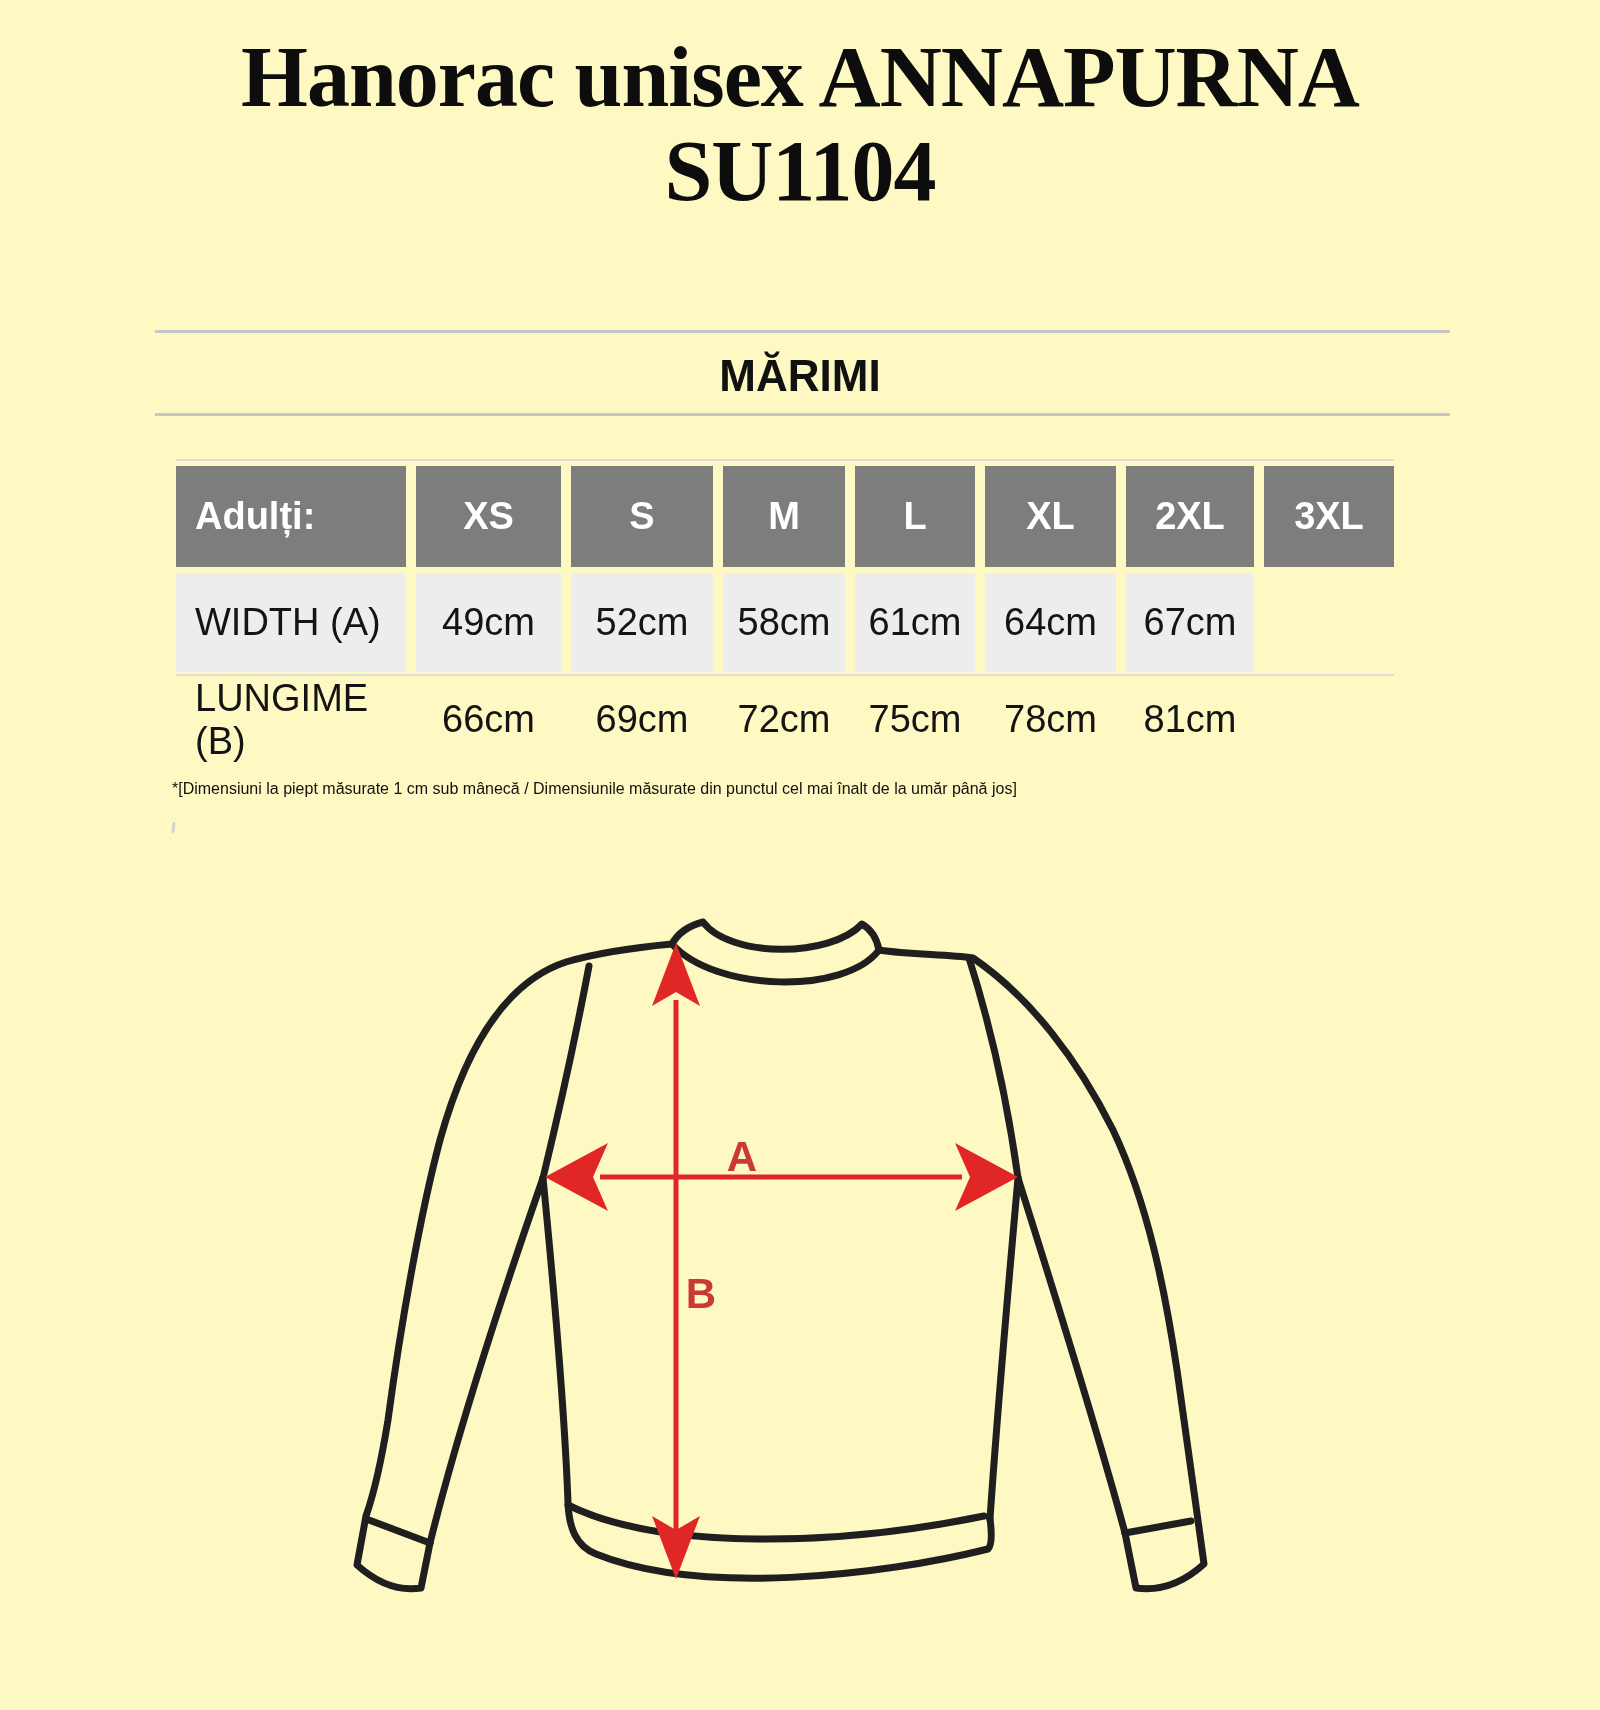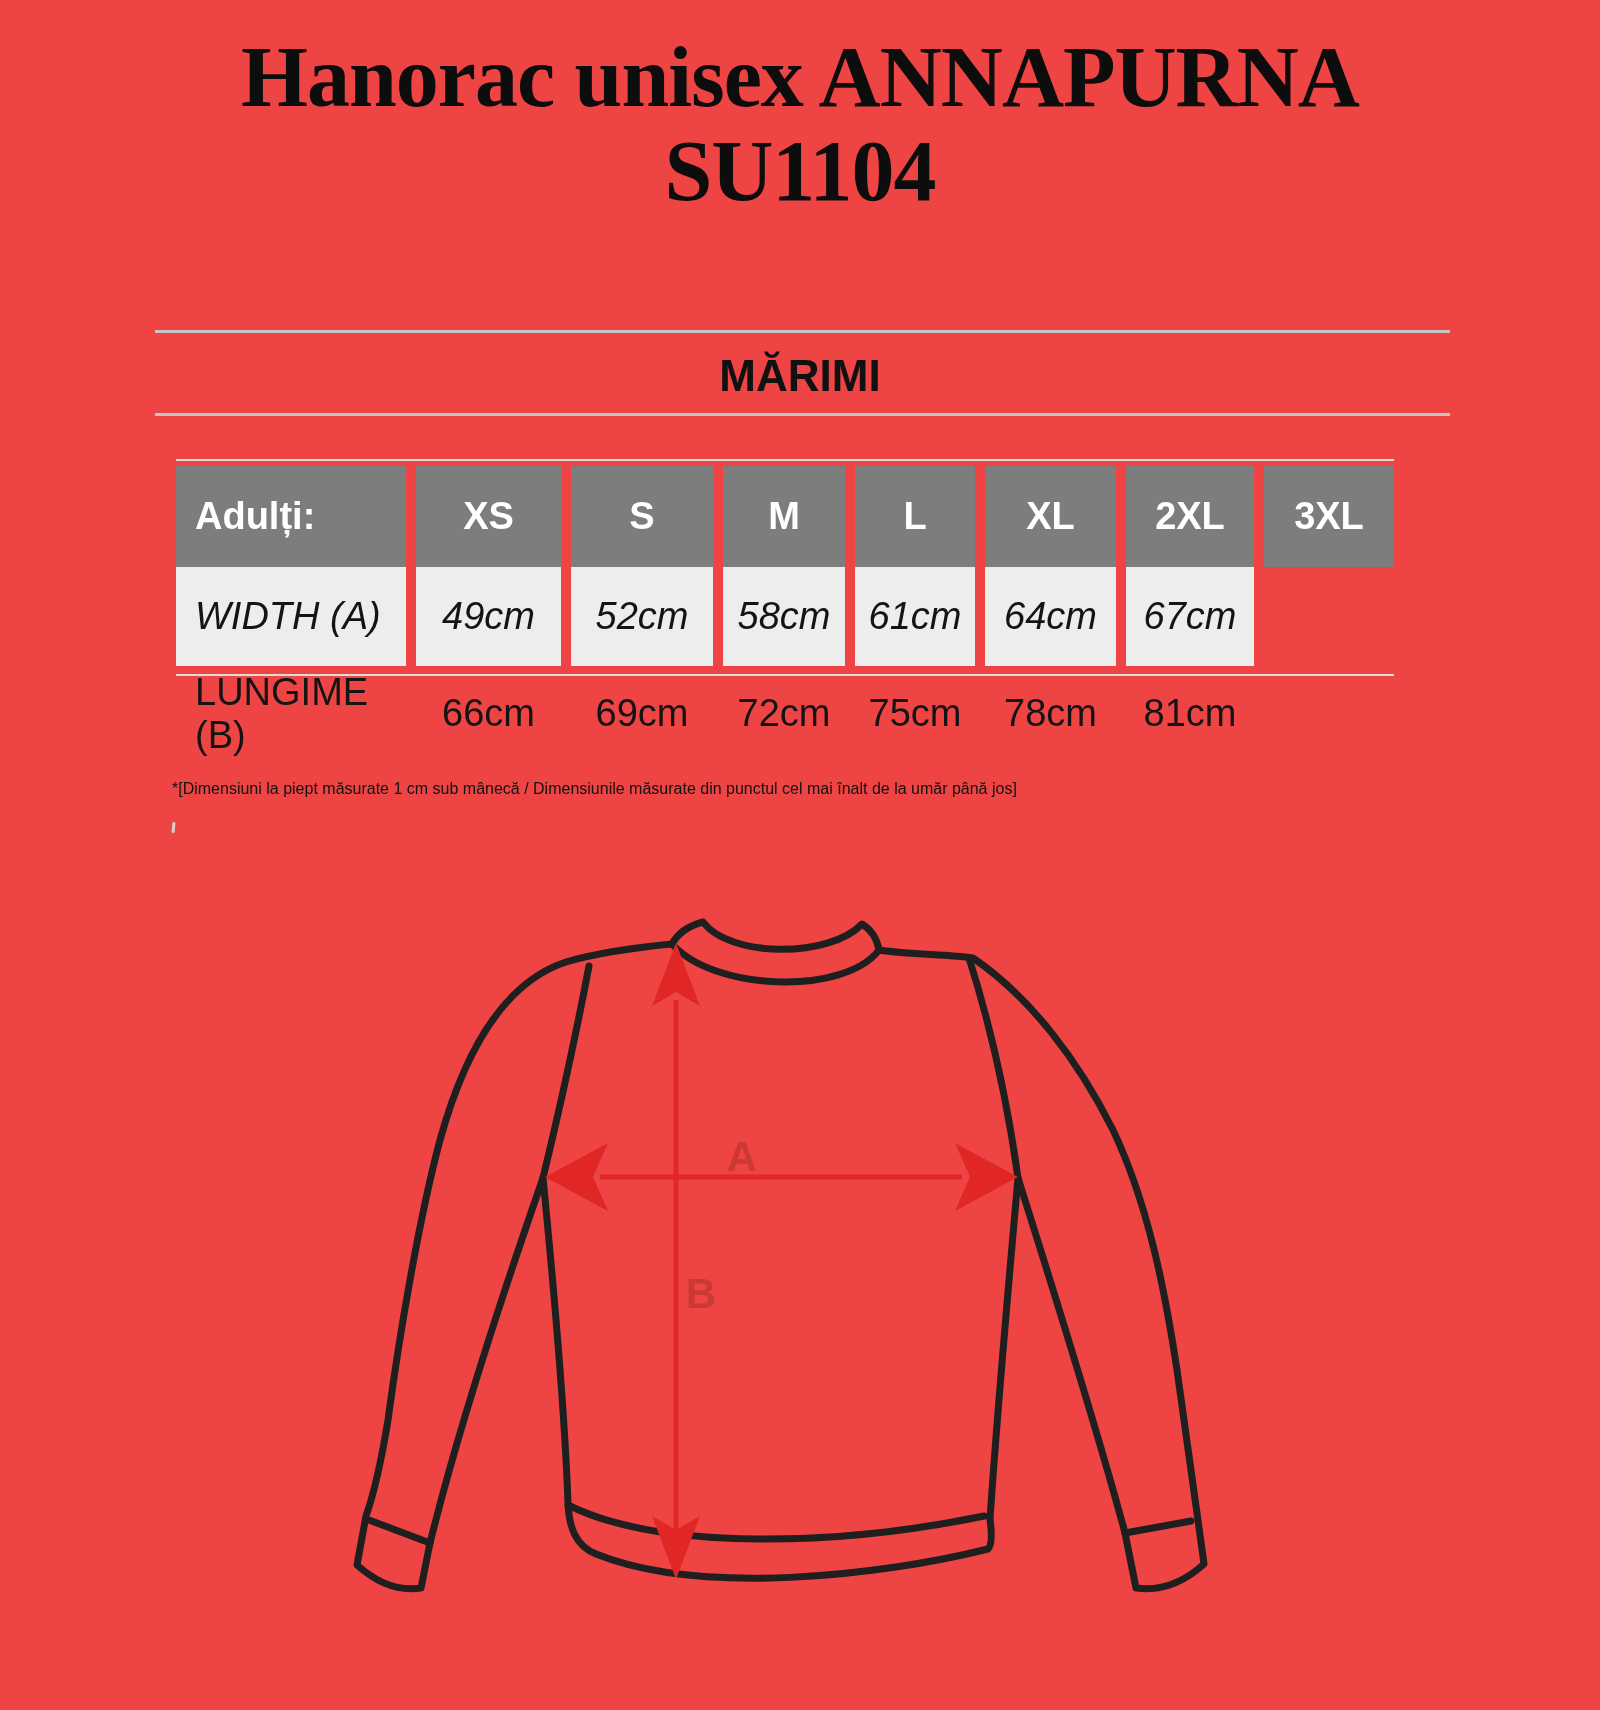--- a/index.html
+++ b/index.html
@@ -1,19 +1,19 @@
 <!DOCTYPE html>
 <html><head>
 <meta charset="utf-8">
 <style>
   html,body{margin:0;padding:0;background:#ffffff;}
   .page{
     position:relative;
     width:1600px;height:1710px;
-    background:#ef4444;
+    background:#fef9c3;
     overflow:hidden;
     font-family:"Liberation Sans", sans-serif;
     color:#1a1a1a;
   }
   
   .title{
     position:absolute;left:150px;top:30px;width:1300px;
     text-align:center;
     font-family:"Liberation Serif", serif;
     font-weight:bold;
@@ -39,21 +39,21 @@
     grid-template-columns:230px 145px 142px 122px 120px 131px 128px 130px;
     column-gap:10px;
   }
   .trow .cell{
     display:flex;align-items:center;justify-content:center;
     font-size:38px;
   }
   .trow .cell.lbl{justify-content:flex-start;padding-left:19px;box-sizing:border-box;}
   .row-head{height:101px;}
   .row-head .cell{background:#7d7d7d;color:#ffffff;font-weight:bold;}
-  .row-width{height:99px;font-style:italic;}
+  .row-width{height:99px;margin-top:6px;}
   .row-width .cell{background:#ededed;color:#141414;}
   .row-lungime{height:95px;}
   .row-lungime .cell{background:transparent;color:#141414;}
   
   .footnote{
     position:absolute;left:172px;top:780px;width:1240px;
     font-size:16px;color:#111;white-space:nowrap;
   }
   .stray-mark{
     position:absolute;left:172px;top:822px;width:3px;height:11px;

